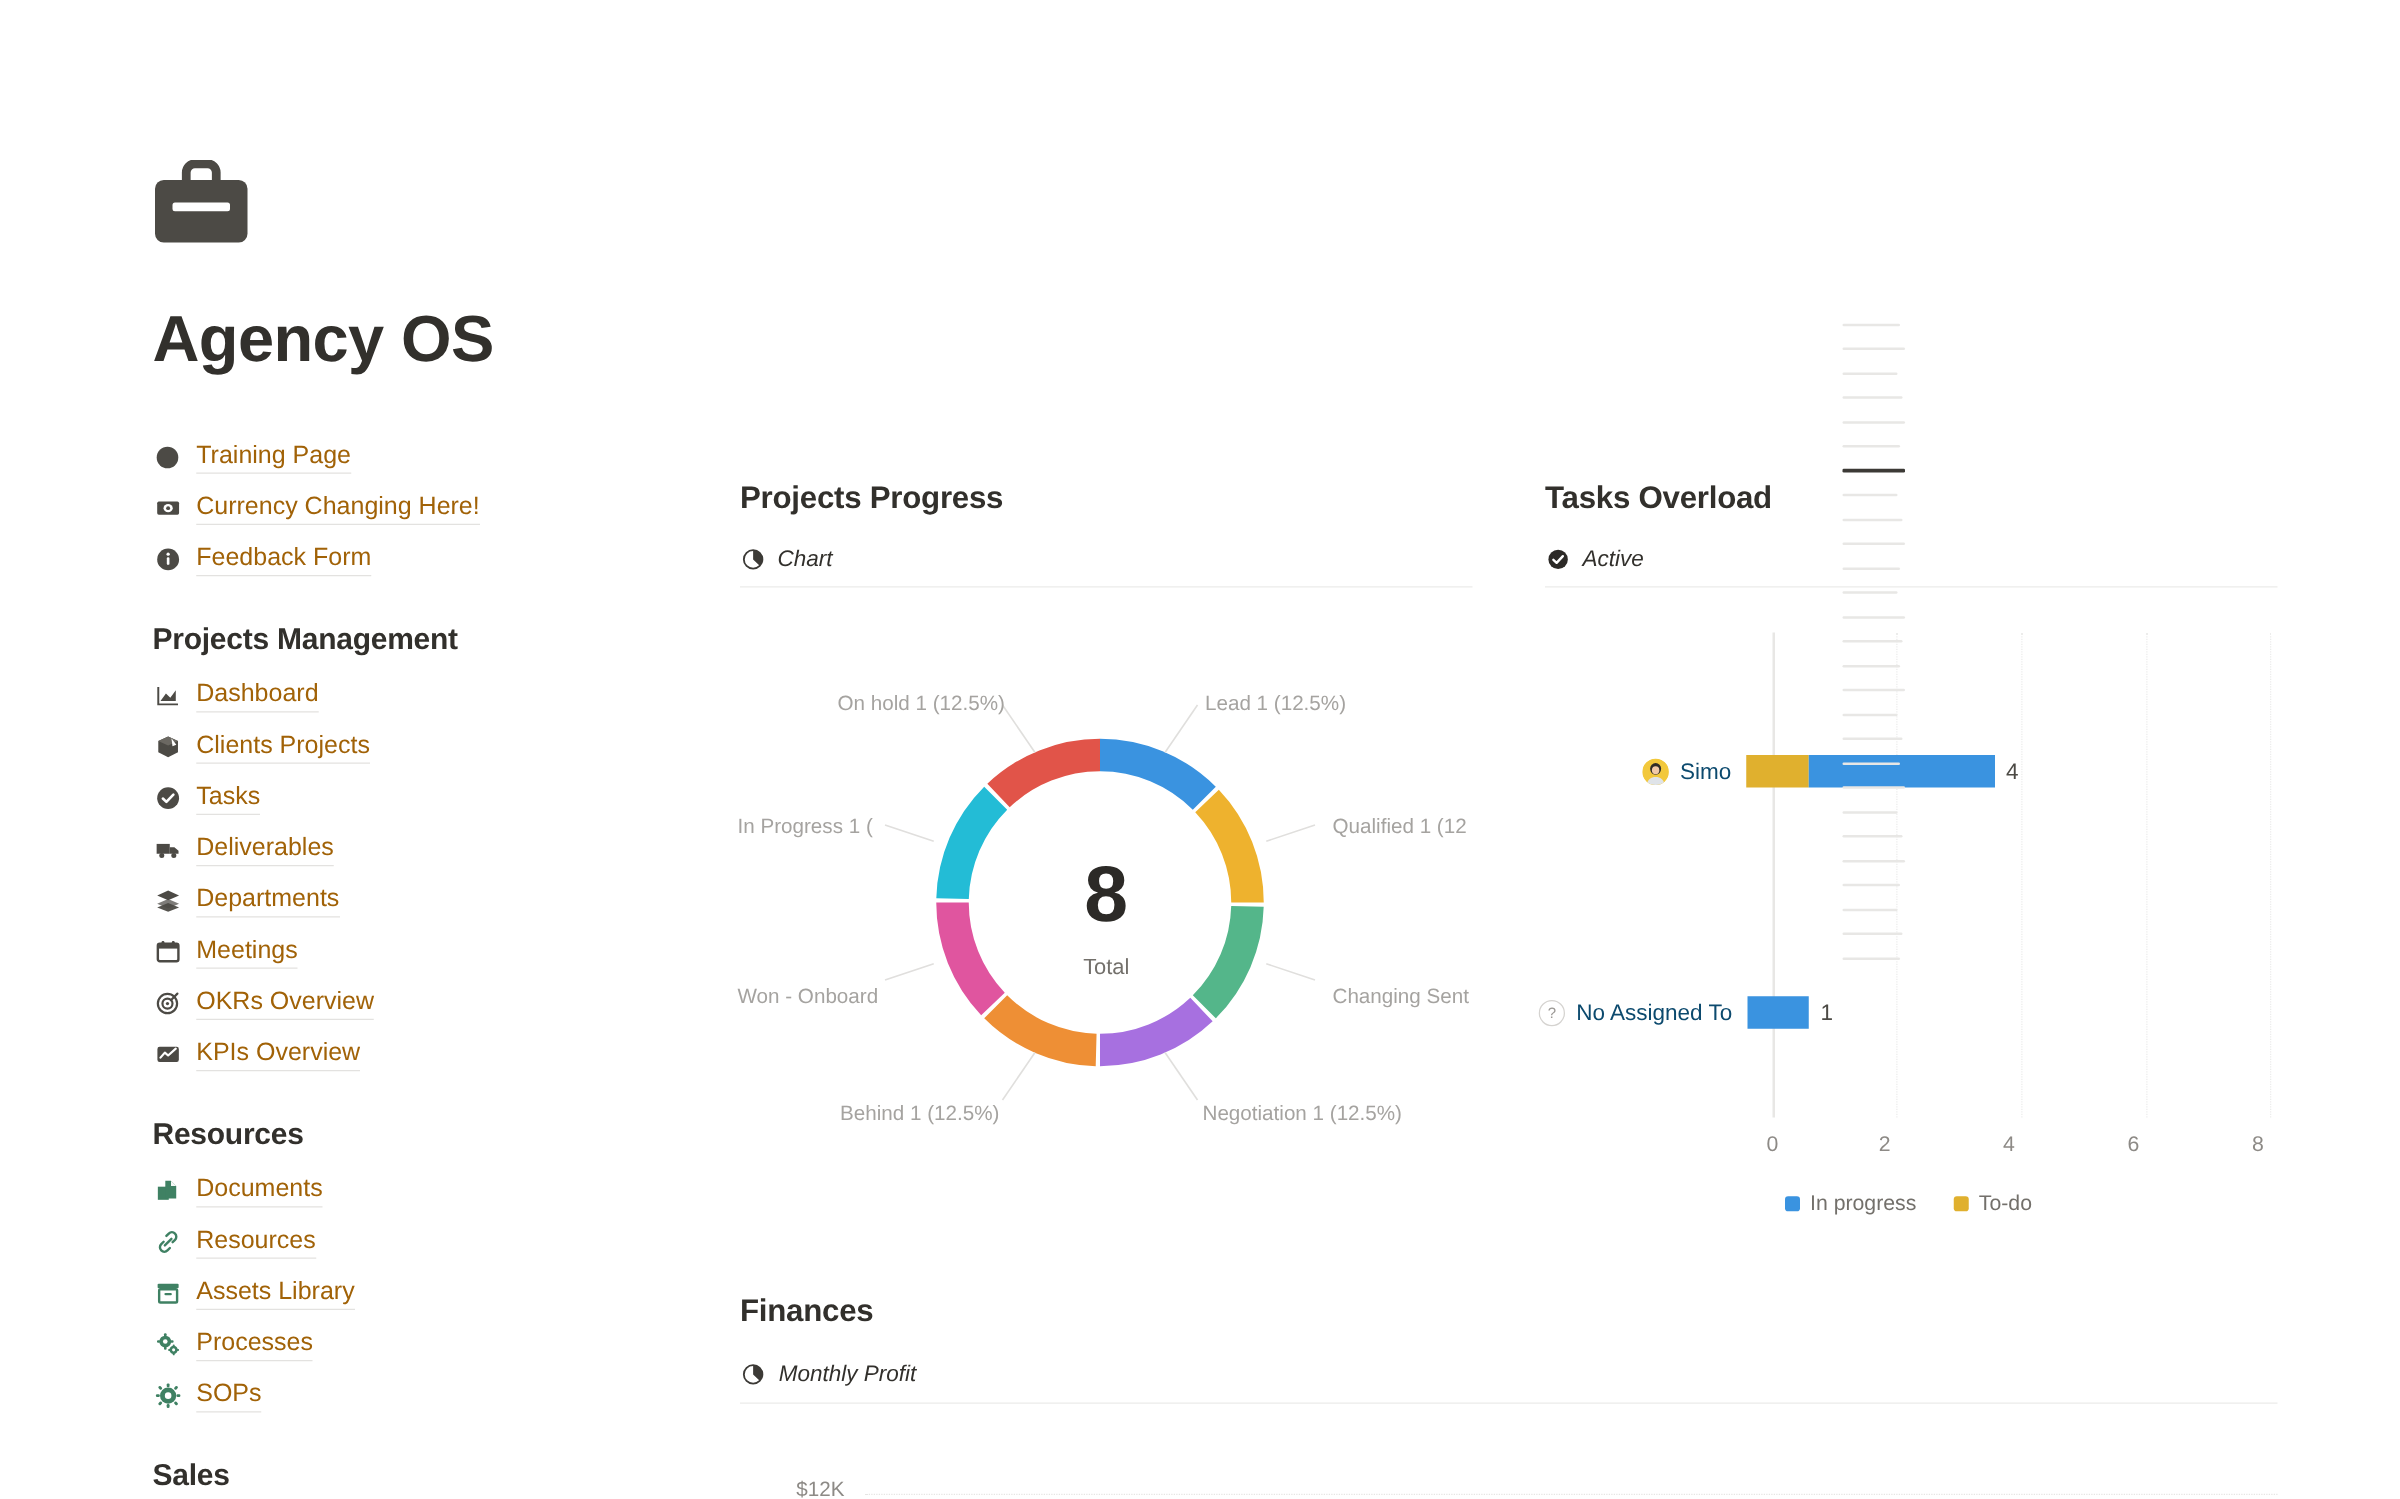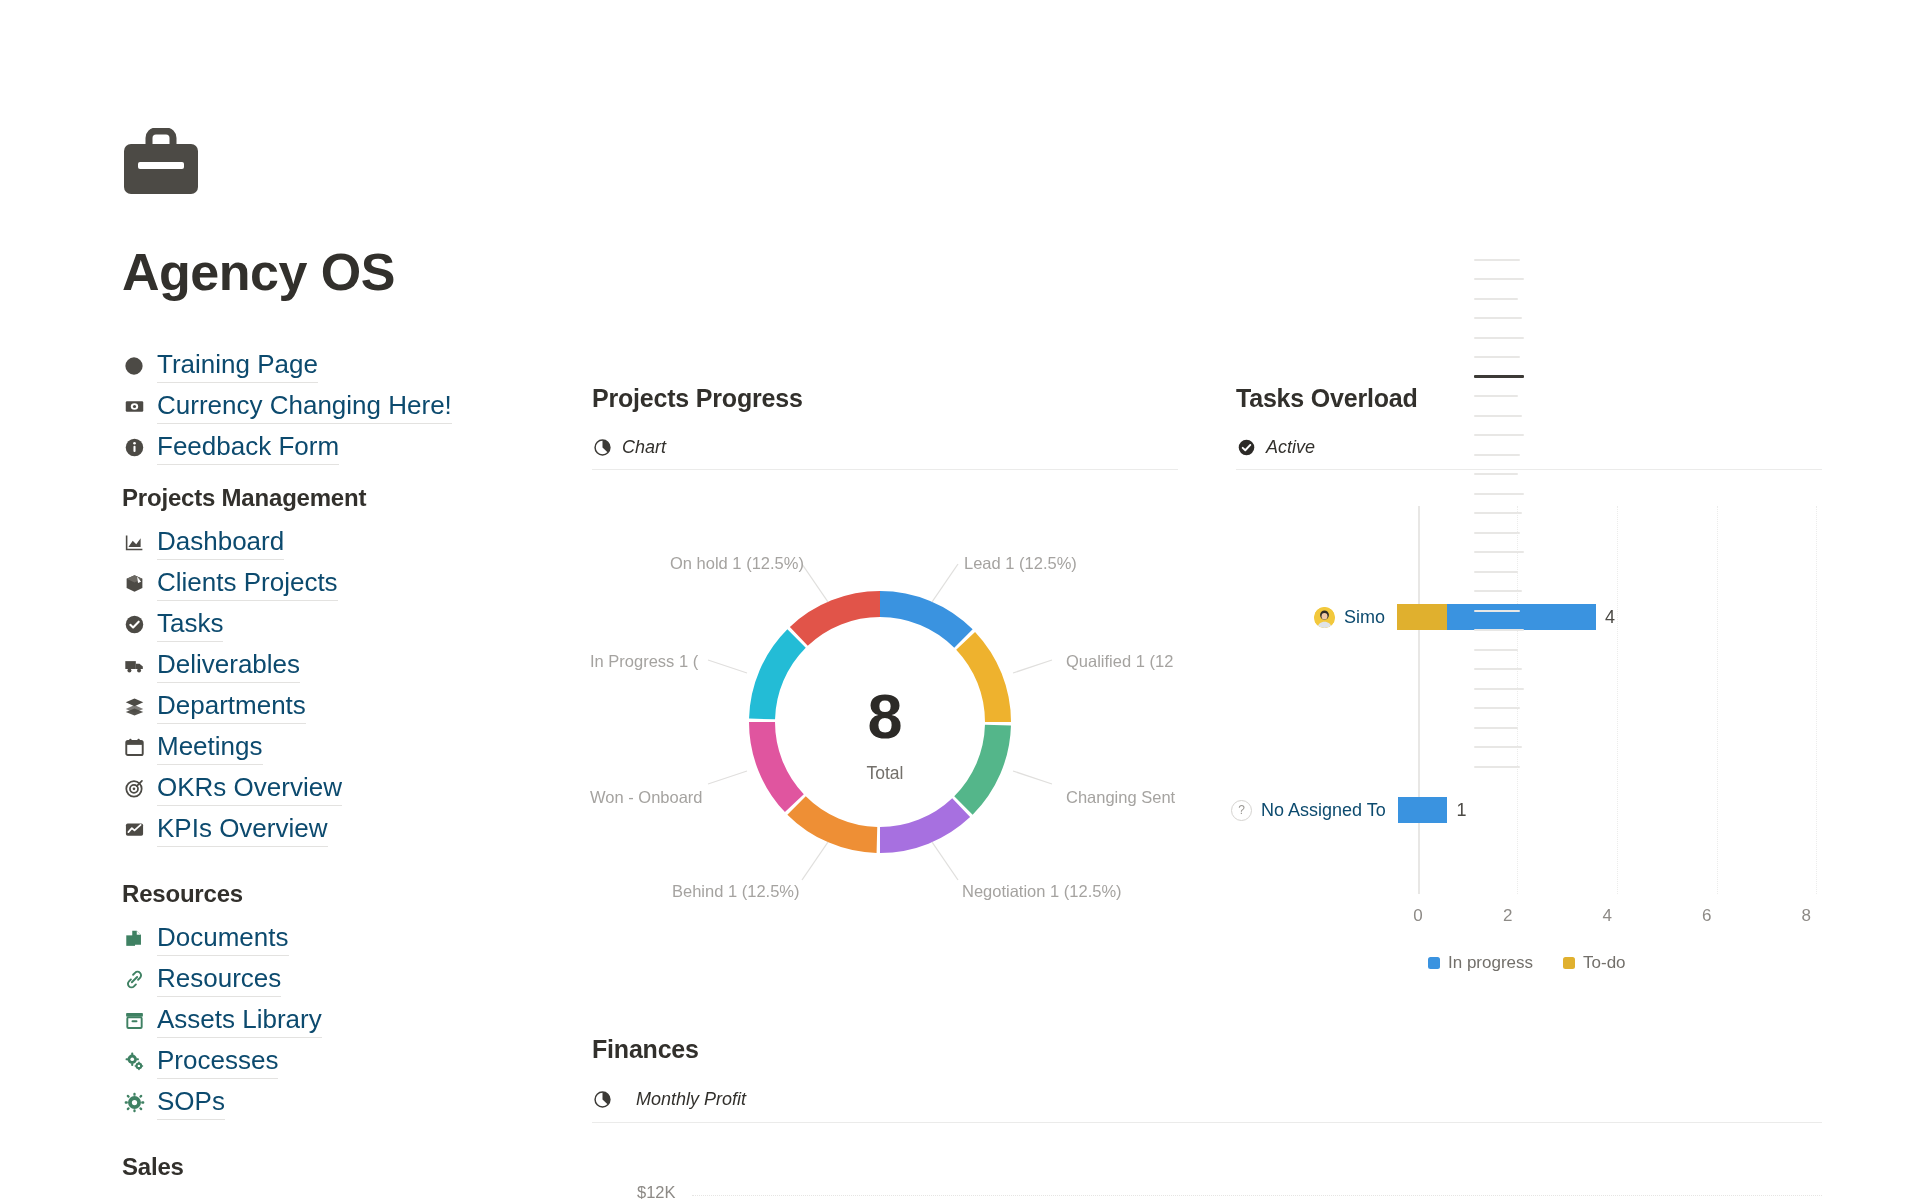--- a/index.html
+++ b/index.html
@@ -26,29 +26,29 @@
     display: flex; align-items: center; gap: 11px;
     height: 41px; cursor: pointer;
   }
   .nav-icon {
     width: 24px; height: 24px; flex: 0 0 24px;
     display: flex; align-items: center; justify-content: center;
     color: #4c4a45;
   }
   .nav-icon svg { display: block; }
   .nav-label {
-    font-size: 26px; color: #0c4a6e; line-height: 1.25;
+    font-size: 20px; color: #a16207; line-height: 1.25;
     border-bottom: 1.2px solid #e3e2e0; padding-bottom: 1px;
     white-space: nowrap;
   }
   .nav-section {
     font-size: 24px; font-weight: 700; color: #32302c;
     margin-top: 30px; margin-bottom: 10px; letter-spacing: -0.2px;
   }
-  .nav-section.first { margin-top: 16px; }
+  .nav-section.first { margin-top: 30px; }
 
   
   .main { position: absolute; left: 592px; top: 0; width: 1230px; height: 1199px; }
 
   .widgets-row { position: absolute; top: 384px; left: 0; width: 1230px; display: flex; gap: 58px; }
   .widget { width: 586px; }
   .widget-title {
     font-size: 25px; font-weight: 700; color: #32302c; letter-spacing: -0.2px;
   }
   .widget-viewbar {
@@ -97,21 +97,21 @@
   .axis-tick { font-size: 17px; color: #8d8a86; text-align: center; }
 
   .chart-legend { position: absolute; display: flex; gap: 30px; }
   .legend-entry { display: flex; align-items: center; gap: 8px; }
   .legend-swatch { width: 12px; height: 12px; border-radius: 2.5px; }
   .legend-text { font-size: 17px; color: #73706b; }
 
   
   .finances { position: absolute; top: 1035px; left: 0; width: 1230px; }
   .fin-viewbar {
-    display: flex; align-items: center; gap: 23px;
+    display: flex; align-items: center; gap: 10px;
     margin-top: 25px; padding-bottom: 12px; border-bottom: 1.5px solid #ebebea;
   }
   .fin-axis-label {
     position: absolute; top: 1183px; left: 45px;
     font-size: 16.5px; color: #8d8a86;
   }
   .fin-grid {
     position: absolute; top: 1195px; left: 100px; width: 1130px;
     border-top: 1.5px dotted #e6e5e3;
   }

